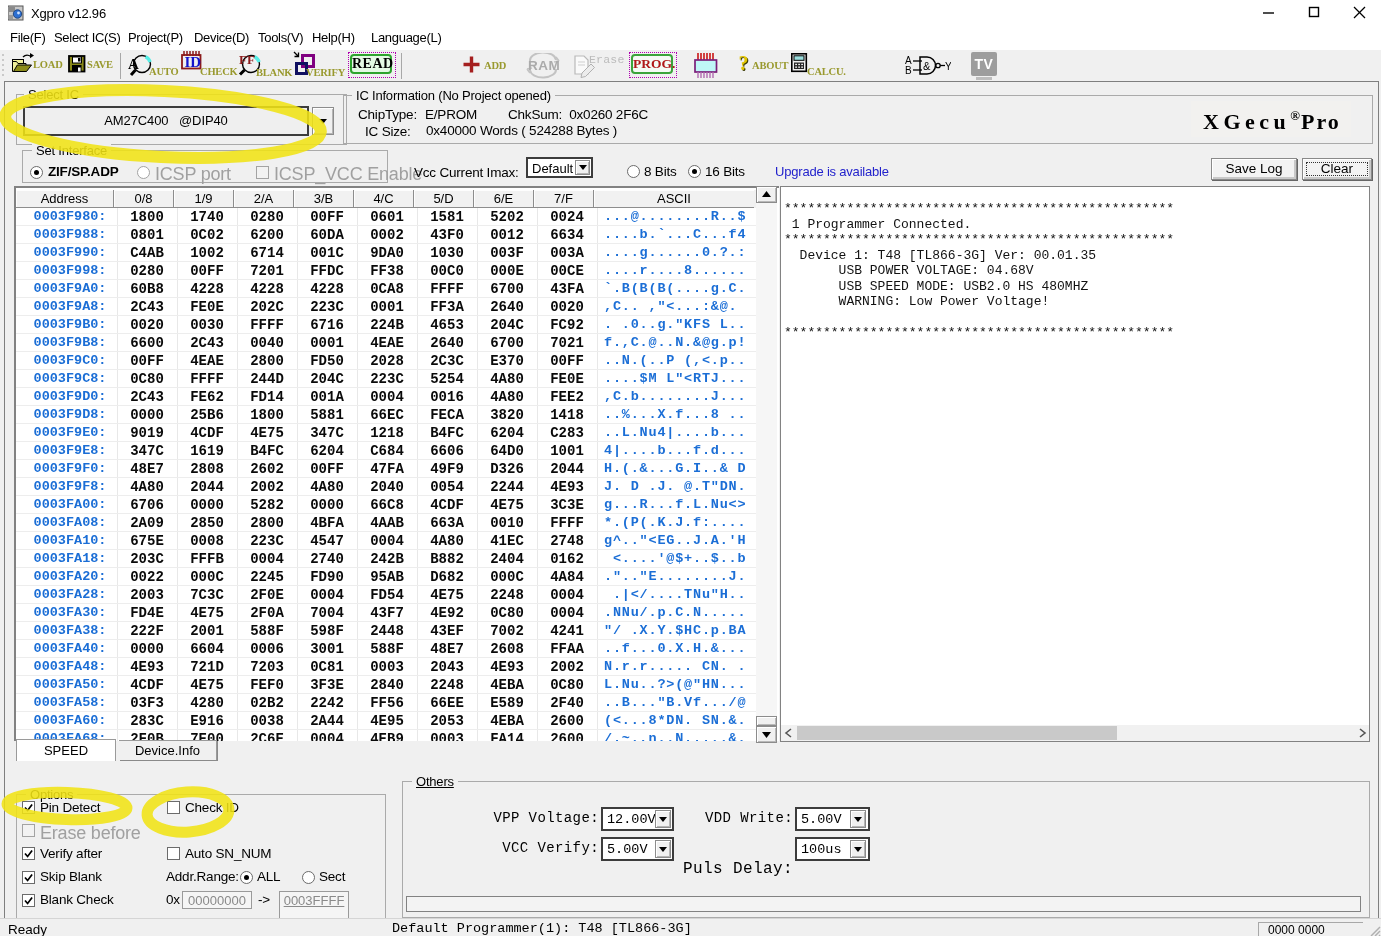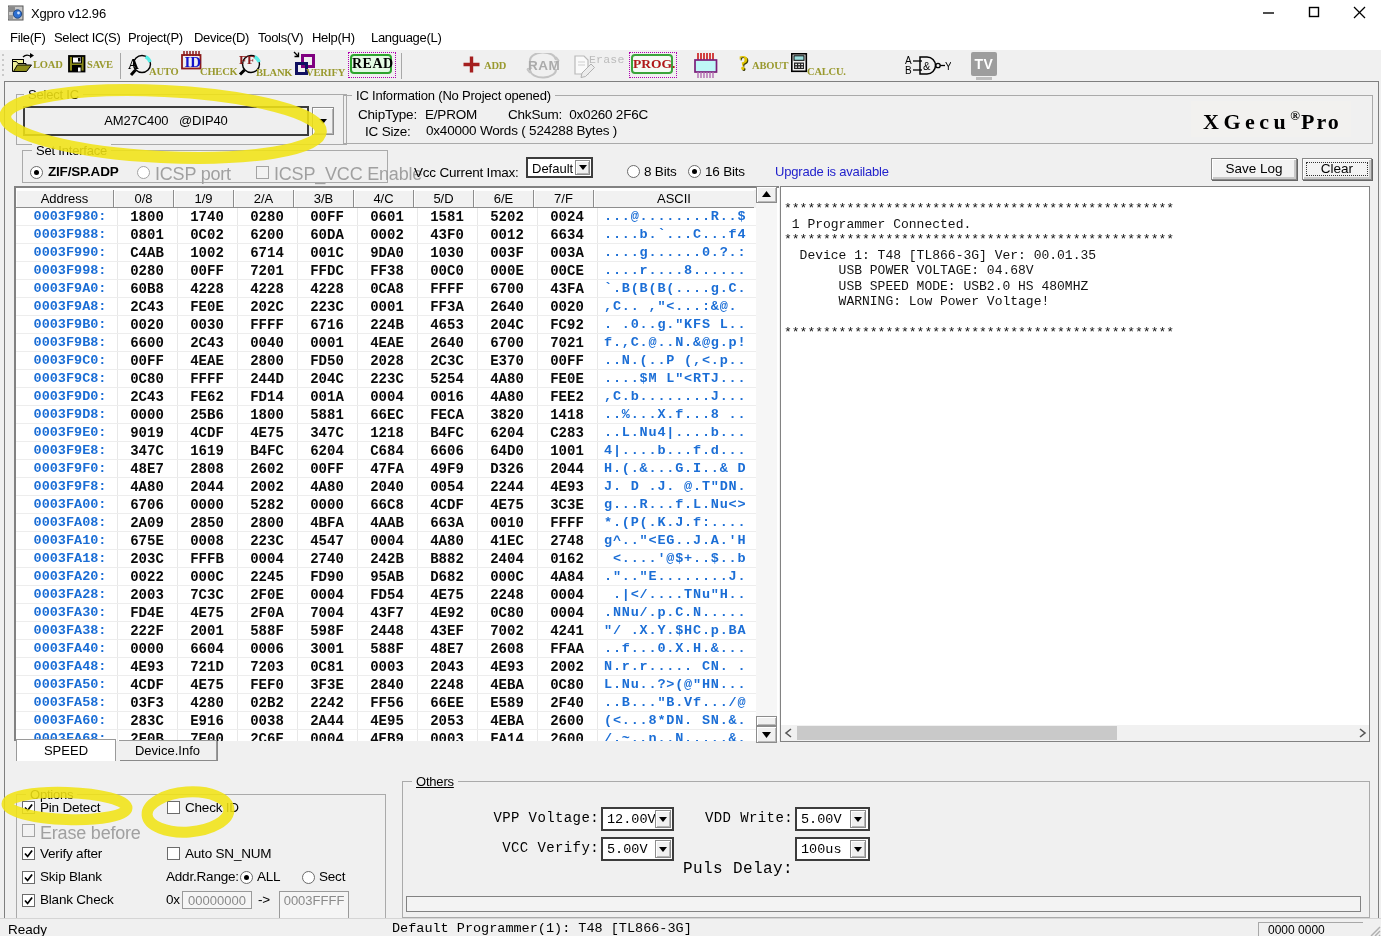--- a/index.html
+++ b/index.html
@@ -454,21 +454,21 @@
 <div class="lbl" style="left:166px;top:869px;">Addr.Range:</div>
 <div class="rad" style="left:240px;top:871px;">
       <div class="raddot"></div>
     </div>
 <div class="lbl" style="left:257px;top:869px;">ALL</div>
 <div class="rad" style="left:302px;top:871px;"></div>
 <div class="lbl" style="left:319px;top:869px;">Sect</div>
 <div class="lbl" style="left:166px;top:892px;">0x</div>
 <div class="edit" style="left:182px;top:891px;width:70px;height:18px;line-height:17px;">00000000</div>
 <div class="lbl" style="left:258px;top:892px;">-&gt;</div>
-<div class="edit" style="left:279px;top:891px;width:70px;height:34px;line-height:17px;">0003FFFF</div>
+<div class="edit" style="left:279px;top:891px;width:70px;height:34px;line-height:17px;text-decoration:underline;">0003FFFF</div>
 
 <div class="group" style="left:402px;top:781px;width:966px;height:135px;">
   <div class="glabel" style="left:9px;text-decoration:underline;">Others</div>
 </div>
 <div class="lbl mono" style="left:469px;top:810px;width:130px;text-align:right;font-size:14px;letter-spacing:0.4px;">VPP Voltage:</div>
 <div class="combo" style="left:601px;top:807px;width:73px;height:24px;border-width:2px;border-color:#3c3c3c;"></div>
 <div class="abs mono" style="left:607px;top:812px;font-size:13.5px;">12.00V</div>
 <div class="combtn" style="left:655px;top:810px;width:16px;height:18px;"></div>
 <div class="tri" style="left:659px;top:817px;"></div>
 <div class="lbl mono" style="left:469px;top:840px;width:130px;text-align:right;font-size:14px;letter-spacing:0.4px;">VCC Verify:</div>

